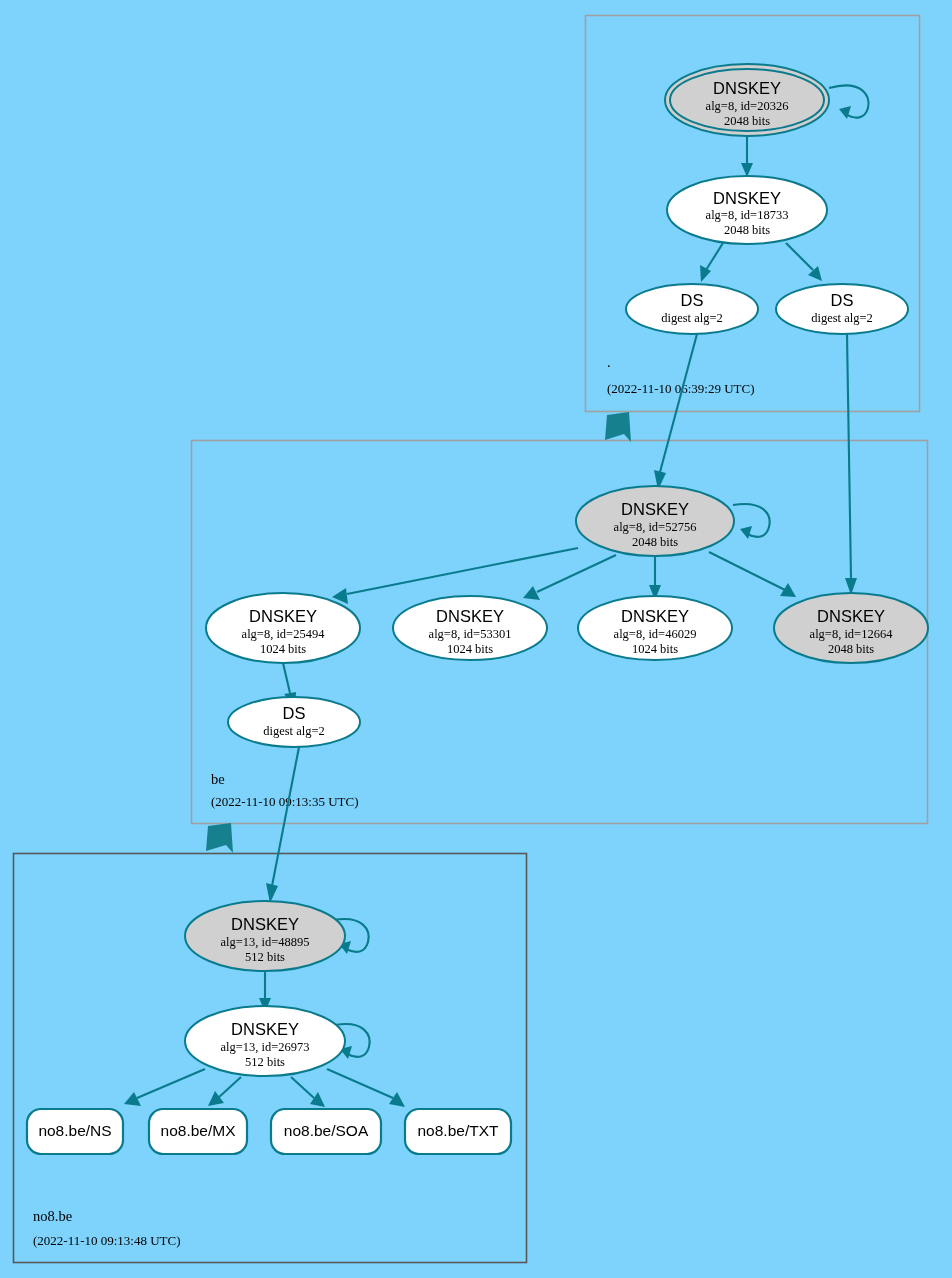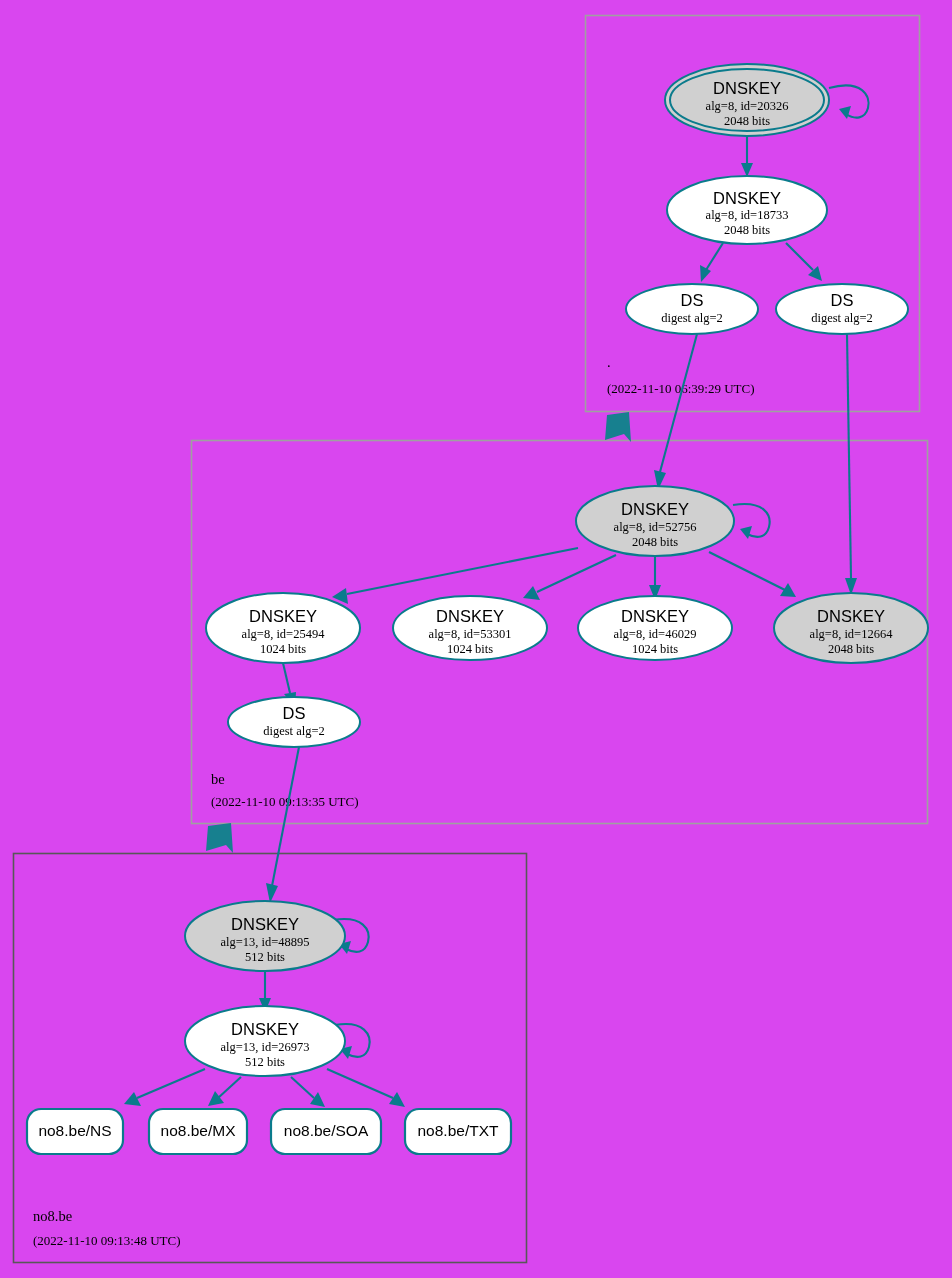--- a/index.html
+++ b/index.html
@@ -8,21 +8,21 @@
     padding: 0;
     background: #ffffff;
   }
   body {
     font-family: "Liberation Sans", sans-serif;
   }
   #canvas {
     position: relative;
     width: 952px;
     height: 1278px;
-    background: #d946ef;
+    background: #7dd3fc;
     overflow: hidden;
   }
   svg.graph {
     position: absolute;
     top: 0;
     left: 0;
     width: 952px;
     height: 1278px;
   }
   .zone-box {

